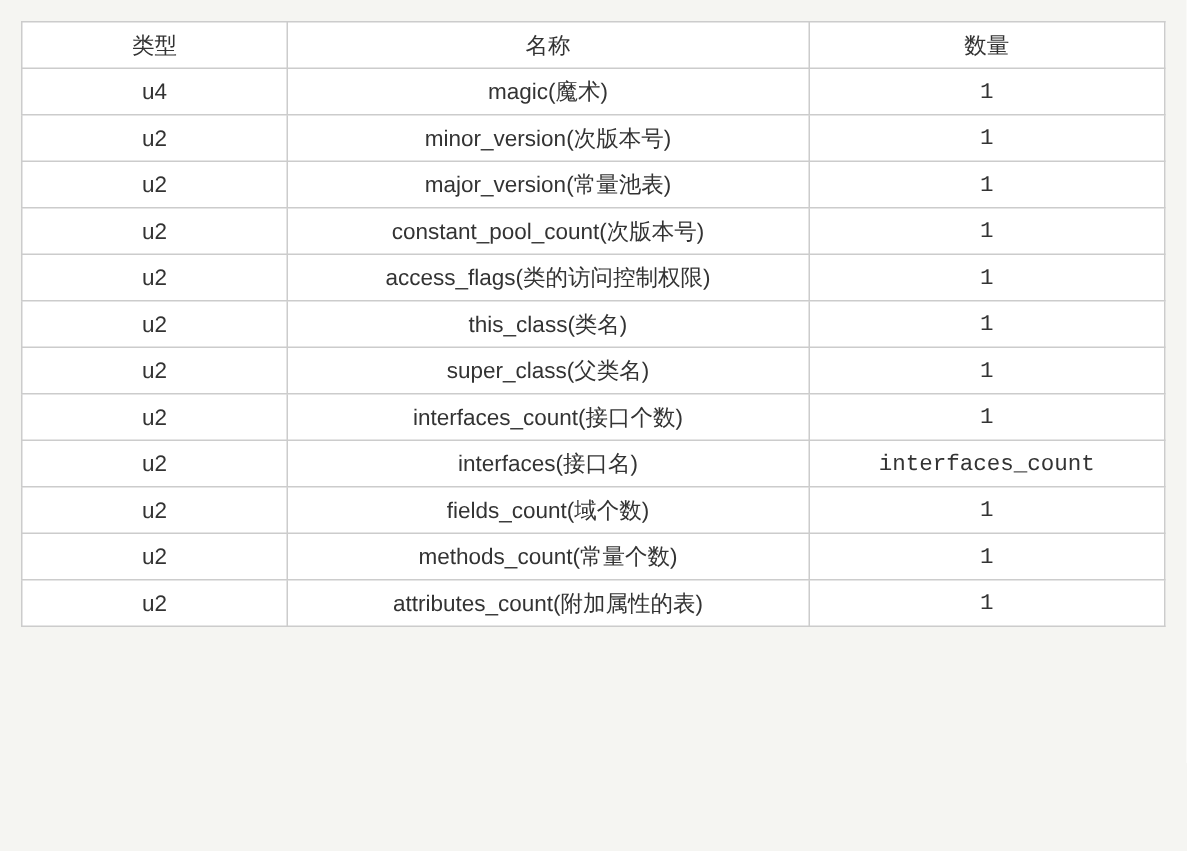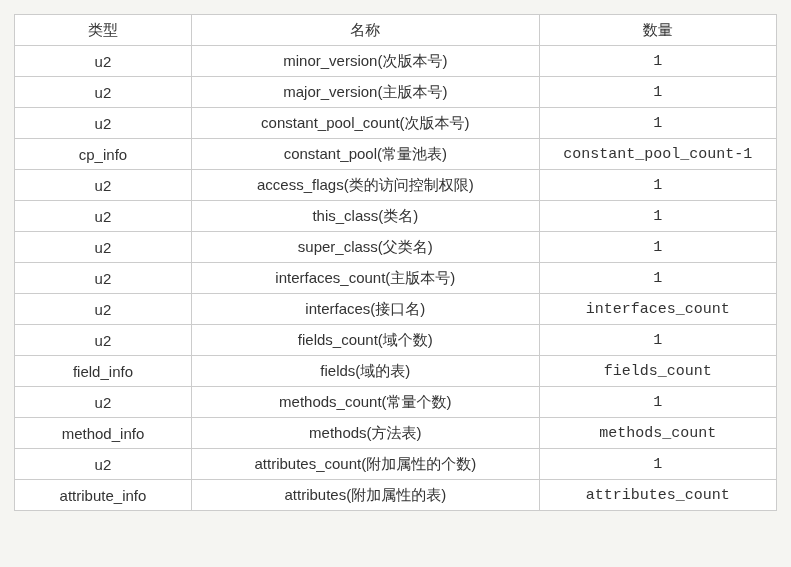--- a/index.html
+++ b/index.html
@@ -42,89 +42,74 @@
 
 <table>
   <thead>
     <tr>
       <th class="col-type">类型</th>
       <th class="col-name">名称</th>
       <th class="col-qty">数量</th>
     </tr>
   </thead>
   <tbody>
+  <tr>
+        <td class="col-type">u4</td>
+        <td class="col-name">magic(魔术)</td>
+        <td class="col-qty">1</td>
+      </tr>
       <tr>
         <td class="col-type">u2</td>
         <td class="col-name">minor_version(次版本号)</td>
         <td class="col-qty">1</td>
       </tr>
       <tr>
         <td class="col-type">u2</td>
-        <td class="col-name">major_version(主版本号)</td>
+        <td class="col-name">major_version(常量池表)</td>
         <td class="col-qty">1</td>
       </tr>
       <tr>
         <td class="col-type">u2</td>
         <td class="col-name">constant_pool_count(次版本号)</td>
         <td class="col-qty">1</td>
-      </tr>
-      <tr>
-        <td class="col-type">cp_info</td>
-        <td class="col-name">constant_pool(常量池表)</td>
-        <td class="col-qty">constant_pool_count-1</td>
       </tr>
       <tr>
         <td class="col-type">u2</td>
         <td class="col-name">access_flags(类的访问控制权限)</td>
         <td class="col-qty">1</td>
       </tr>
       <tr>
         <td class="col-type">u2</td>
         <td class="col-name">this_class(类名)</td>
         <td class="col-qty">1</td>
       </tr>
       <tr>
         <td class="col-type">u2</td>
         <td class="col-name">super_class(父类名)</td>
         <td class="col-qty">1</td>
       </tr>
       <tr>
         <td class="col-type">u2</td>
-        <td class="col-name">interfaces_count(主版本号)</td>
+        <td class="col-name">interfaces_count(接口个数)</td>
         <td class="col-qty">1</td>
       </tr>
       <tr>
         <td class="col-type">u2</td>
         <td class="col-name">interfaces(接口名)</td>
         <td class="col-qty">interfaces_count</td>
       </tr>
       <tr>
         <td class="col-type">u2</td>
         <td class="col-name">fields_count(域个数)</td>
         <td class="col-qty">1</td>
       </tr>
       <tr>
-        <td class="col-type">field_info</td>
-        <td class="col-name">fields(域的表)</td>
-        <td class="col-qty">fields_count</td>
-      </tr>
-      <tr>
         <td class="col-type">u2</td>
         <td class="col-name">methods_count(常量个数)</td>
         <td class="col-qty">1</td>
       </tr>
       <tr>
-        <td class="col-type">method_info</td>
-        <td class="col-name">methods(方法表)</td>
-        <td class="col-qty">methods_count</td>
-      </tr>
-      <tr>
         <td class="col-type">u2</td>
-        <td class="col-name">attributes_count(附加属性的个数)</td>
+        <td class="col-name">attributes_count(附加属性的表)</td>
         <td class="col-qty">1</td>
-      </tr>
-      <tr>
-        <td class="col-type">attribute_info</td>
-        <td class="col-name">attributes(附加属性的表)</td>
-        <td class="col-qty">attributes_count</td>
       </tr>
     </tbody>
 </table>
 
 </body></html>

